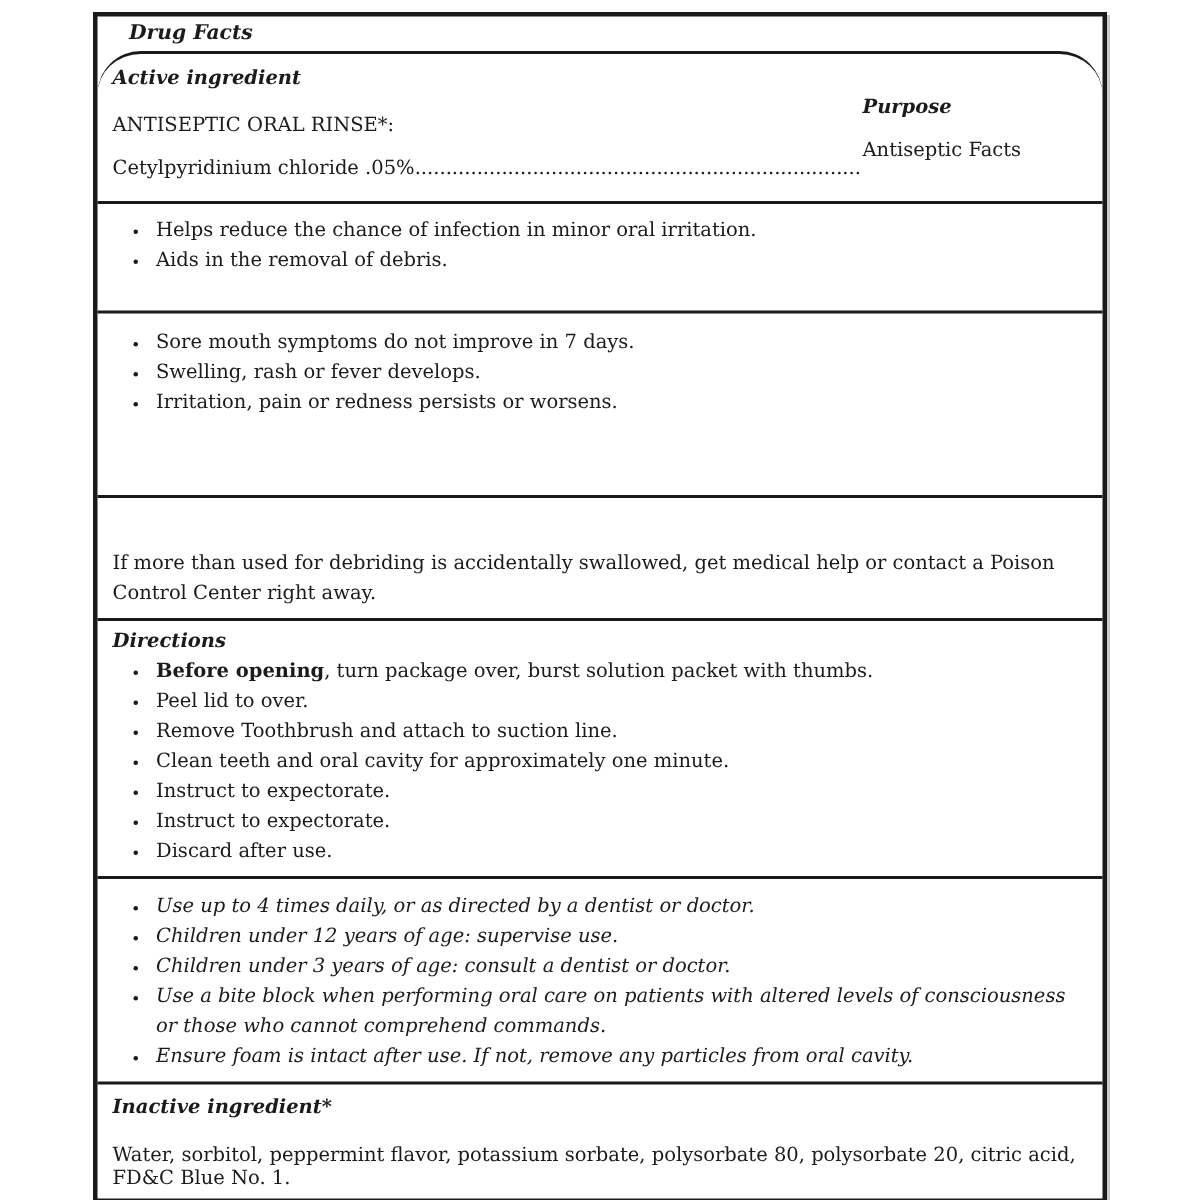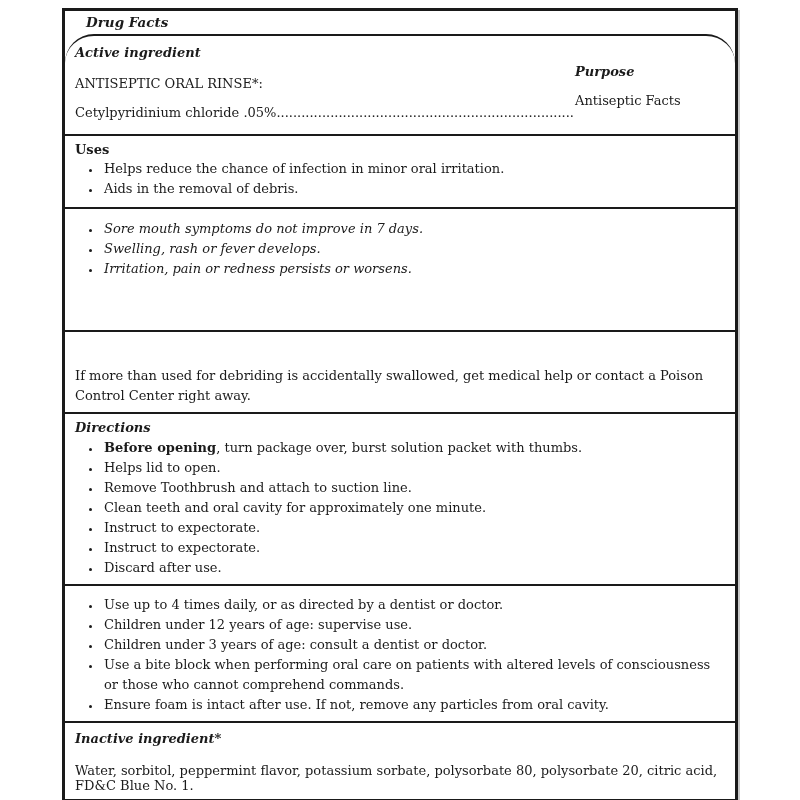--- a/index.html
+++ b/index.html
@@ -55,34 +55,34 @@
   .ingredient-line { margin-top: 14px; white-space: nowrap; overflow: hidden; }
   .purpose-value { margin-top: 14px; }
 
   
   .sec-uses { min-height: 73px; }
   .sec-uses ul { margin-top: 2px; }
 
   
   .sec-warn { min-height: 123px; padding-top: 8px; }
   .warn-sub { margin-top: 17px; }
-  .sec-warn ul { margin-top: 2px; font-style: italic; }
+  .sec-warn ul { margin-top: 2px; }
 
   
   .sec-keep { min-height: 71px; padding-top: 8px; }
   .keep-body { margin-top: 26px; line-height: 20px; }
 
   
   .sec-dir { min-height: 150px; }
   .sec-dir ul { margin-top: 3px; }
 
   
   .sec-dir2 { min-height: 116px; padding-top: 9px; }
   .sec-dir2 ul { margin-top: 0; }
-  .sec-dir2 li { line-height: 20px; }
+  .sec-dir2 li { line-height: 20px; font-style: italic; }
 
   
   .sec-inactive { min-height: 64px; padding-top: 8px; }
   .inactive-body { margin-top: 17px; }
 </style>
 </head>
 <body>
 
 <div class="label">
 
@@ -96,21 +96,20 @@
       <div class="product-line">ANTISEPTIC ORAL RINSE*:</div>
       <div class="ingredient-line">Cetylpyridinium chloride .05%........................................................................................</div>
     </div>
     <div class="col-right">
       <div class="h-bi">Purpose</div>
       <div class="purpose-value">Antiseptic Facts</div>
     </div>
   </div>
 
   <div class="sec sec-uses">
-    <div class="h-b">Uses</div>
     <ul>
       <li>Helps reduce the chance of infection in minor oral irritation.</li>
       <li>Aids in the removal of debris.</li>
     </ul>
   </div>
 
   <div class="sec sec-warn">
     <ul>
       <li>Sore mouth symptoms do not improve in 7 days.</li>
       <li>Swelling, rash or fever develops.</li>
@@ -119,21 +118,21 @@
   </div>
 
   <div class="sec sec-keep">
     <div class="keep-body">If more than used for debriding is accidentally swallowed, get medical help or contact a Poison Control Center right away.</div>
   </div>
 
   <div class="sec sec-dir">
     <div class="h-bi">Directions</div>
     <ul>
       <li><span class="b">Before opening</span><span>, turn package over, burst solution packet with thumbs.</span></li>
-      <li>Helps lid to open.</li>
+      <li>Peel lid to over.</li>
       <li>Remove Toothbrush and attach to suction line.</li>
       <li>Clean teeth and oral cavity for approximately one minute.</li>
       <li>Instruct to expectorate.</li>
       <li>Instruct to expectorate.</li>
       <li>Discard after use.</li>
     </ul>
   </div>
 
   <div class="sec sec-dir2">
     <ul>

